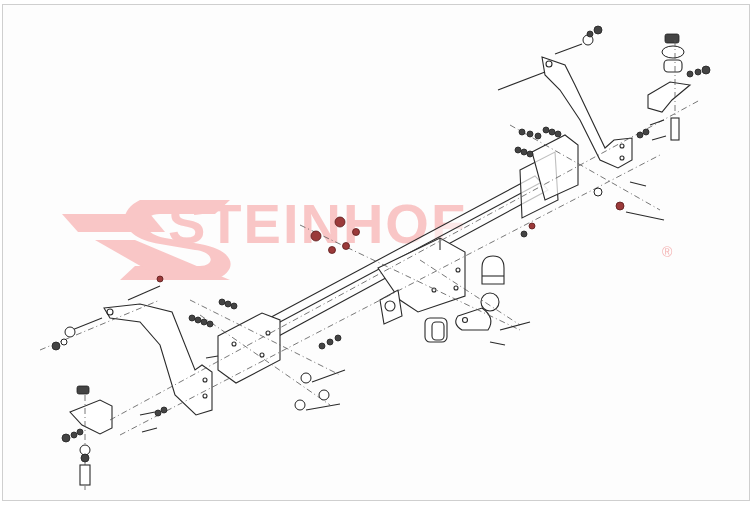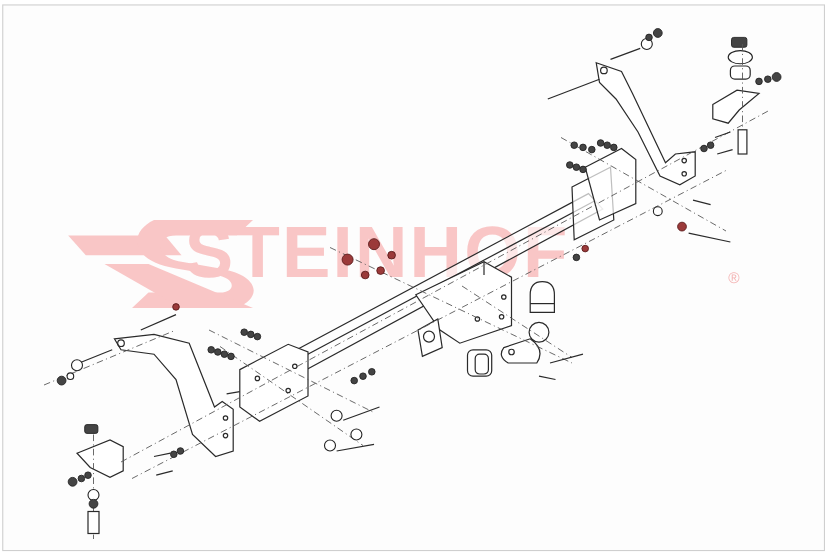--- a/index.html
+++ b/index.html
@@ -1,19 +1,19 @@
 <!DOCTYPE html>
 <html><head>
 <meta charset="utf-8">
 <style>
   html, body { margin:0; padding:0; background:#ffffff; }
   body { width:754px; height:505px; overflow:hidden; position:relative; font-family:"Liberation Sans", sans-serif; }
   .frame { position:absolute; left:2px; top:4px; width:748px; height:497px; border:1px solid #cfcfcf; background:#fdfdfd; box-sizing:border-box; }
   svg.diagram { position:absolute; left:0; top:0; }
-  .wm-text { position:absolute; left:168px; top:196px; font-family:"Liberation Sans", sans-serif; font-weight:bold; font-size:66px; letter-spacing:2px; color:#f9c6c6; line-height:1; }
+  .wm-text { position:absolute; left:168px; top:196px; font-family:"Liberation Sans", sans-serif; font-weight:bold; font-size:56px; letter-spacing:2px; color:#f9c6c6; line-height:1; }
   .wm-reg { position:absolute; left:662px; top:244px; font-size:14px; color:#f4b4b4; }
   .ln { stroke:#2a2a2a; stroke-width:1.1; fill:none; }
   .lnf { stroke:#2a2a2a; stroke-width:1.1; fill:#ffffff; }
   .dash { stroke:#555; stroke-width:0.8; stroke-dasharray:6 3 1 3; fill:none; }
   .nut { fill:#444; stroke:#222; stroke-width:0.8; }
   .washer { fill:#fff; stroke:#222; stroke-width:1; }
   .rnut { fill:#9b3a3a; stroke:#5a1a1a; stroke-width:0.8; }
 </style>
 </head>
 <body>

